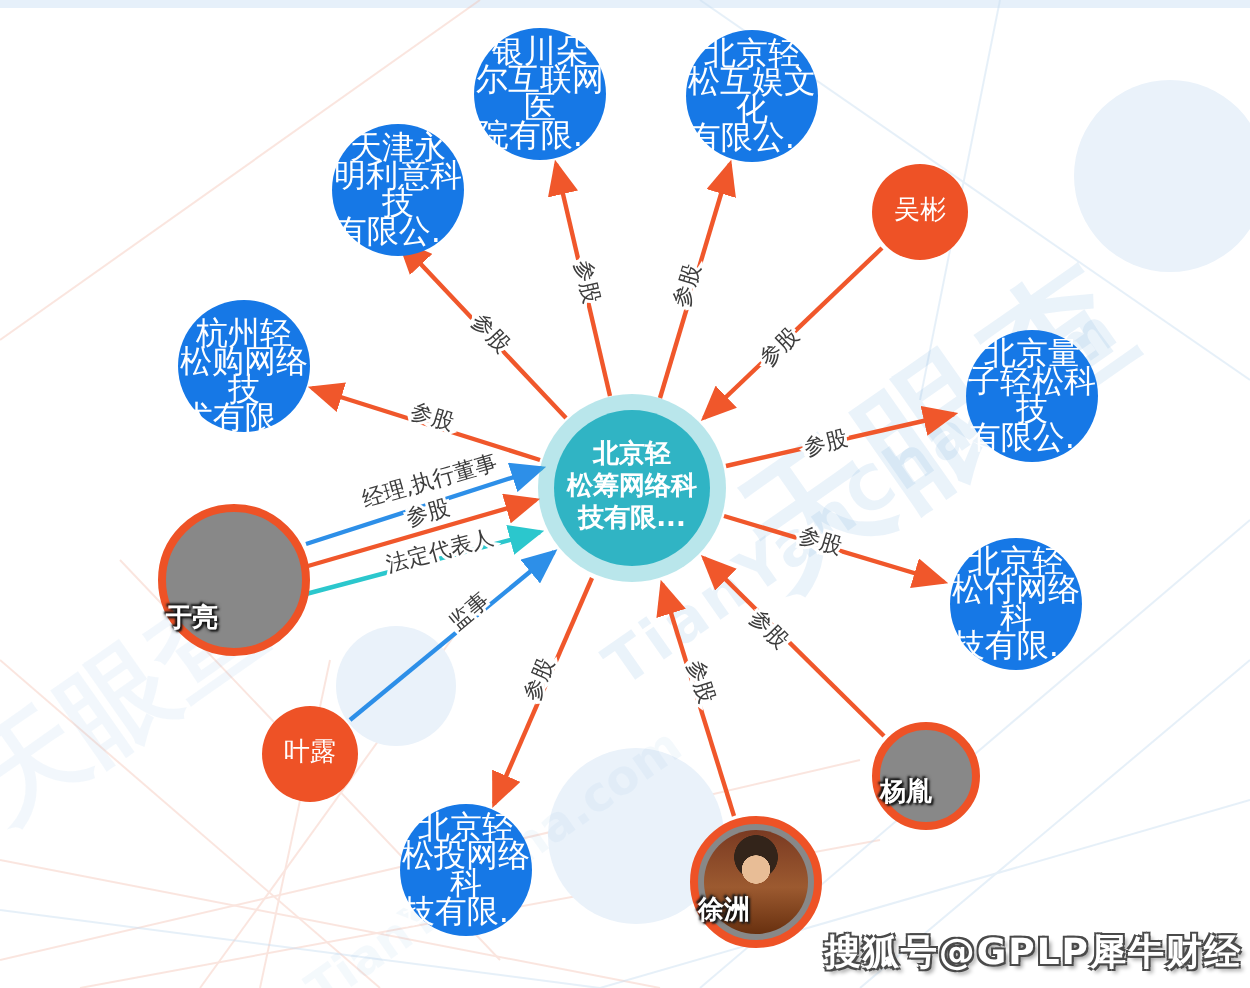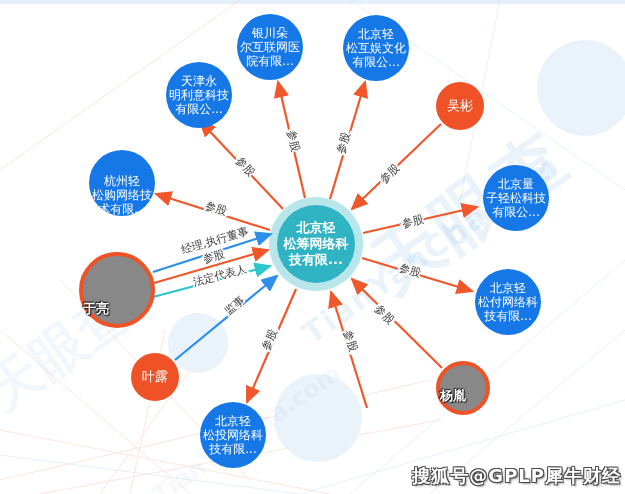--- a/index.html
+++ b/index.html
@@ -20,21 +20,21 @@
   .edge.orange{stroke:#f0572b;}
   .edge.blue{stroke:#2d8fe8;}
   .edge.teal{stroke:#2bc7cd;}
   .edge-label{font-size:11px;fill:#3c3c3c;stroke:#fff;stroke-width:3px;paint-order:stroke;
     text-anchor:middle;dominant-baseline:middle;font-family:"DejaVu Sans","Liberation Sans",sans-serif;}
   #nodes{position:absolute;left:0;top:0;width:625px;height:494px;z-index:3;pointer-events:none;}
   .node{position:absolute;border-radius:50%;display:flex;align-items:center;justify-content:center;
     box-sizing:border-box;cursor:pointer;pointer-events:auto;}
   .node.company{background:#1678e6;}
   .node.person{background:#ee5226;}
-  .node .txt{color:#fff;text-align:center;font-size:12px;line-height:14px;font-weight:500;}
+  .node .txt{color:#fff;text-align:center;font-size:16px;line-height:14px;font-weight:500;}
   .node.person .txt{font-size:13px;font-weight:500;}
   .node.center-node{background:#30b4c4;box-shadow:0 0 0 8px rgba(72,189,203,.38);}
   .node.center-node .txt{font-size:13px;line-height:16px;font-weight:bold;}
   .node.photo{border:4px solid #ee5226;background:#888;}
   .node.photo .pname{position:absolute;left:0;right:0;bottom:6px;text-align:left;color:#fff;
     font-size:13px;font-weight:bold;text-shadow:0 0 2px #000,1px 1px 1px #222,-1px -1px 1px #222;}
   .photo-yuliang{background:
     radial-gradient(ellipse 12px 16px at 28% 52%, #2e2a26 60%, transparent 61%),
     radial-gradient(ellipse 14px 18px at 52% 48%, #332e2a 60%, transparent 61%),
     radial-gradient(ellipse 12px 16px at 76% 54%, #3a332e 60%, transparent 61%),
@@ -191,20 +191,24 @@
       </div>
       <div class="node person" style="left: 436px; top: 82px; width: 48px; height: 48px;">
         <div class="txt">吴彬</div>
       </div>
       <div class="node photo photo-yuliang" style="left: 79px; top: 252px; width: 76px; height: 76px;">
         <div class="pname">于亮</div>
       </div>
       <div class="node photo photo-yangyin" style="left: 436px; top: 361px; width: 54px; height: 54px; font-family: Liberation Serif, serif;">
         <div class="pname">杨胤</div>
       </div>
+      <div class="node photo photo-xuzhou" style="left: 345px; top: 408px; width: 66px; height: 66px;">
+        <div class="pimg"></div>
+        <div class="pname">徐洲</div>
+      </div>
       <div class="node center-node" style="left: 277px; top: 205px; width: 78px; height: 78px;">
         <div class="txt">
           <div>北京轻</div>
           <div>松筹网络科</div>
           <div>技有限...</div>
         </div>
       </div>
     </div>
 
   <div id="sohu">搜狐号@GPLP犀牛财经</div>

